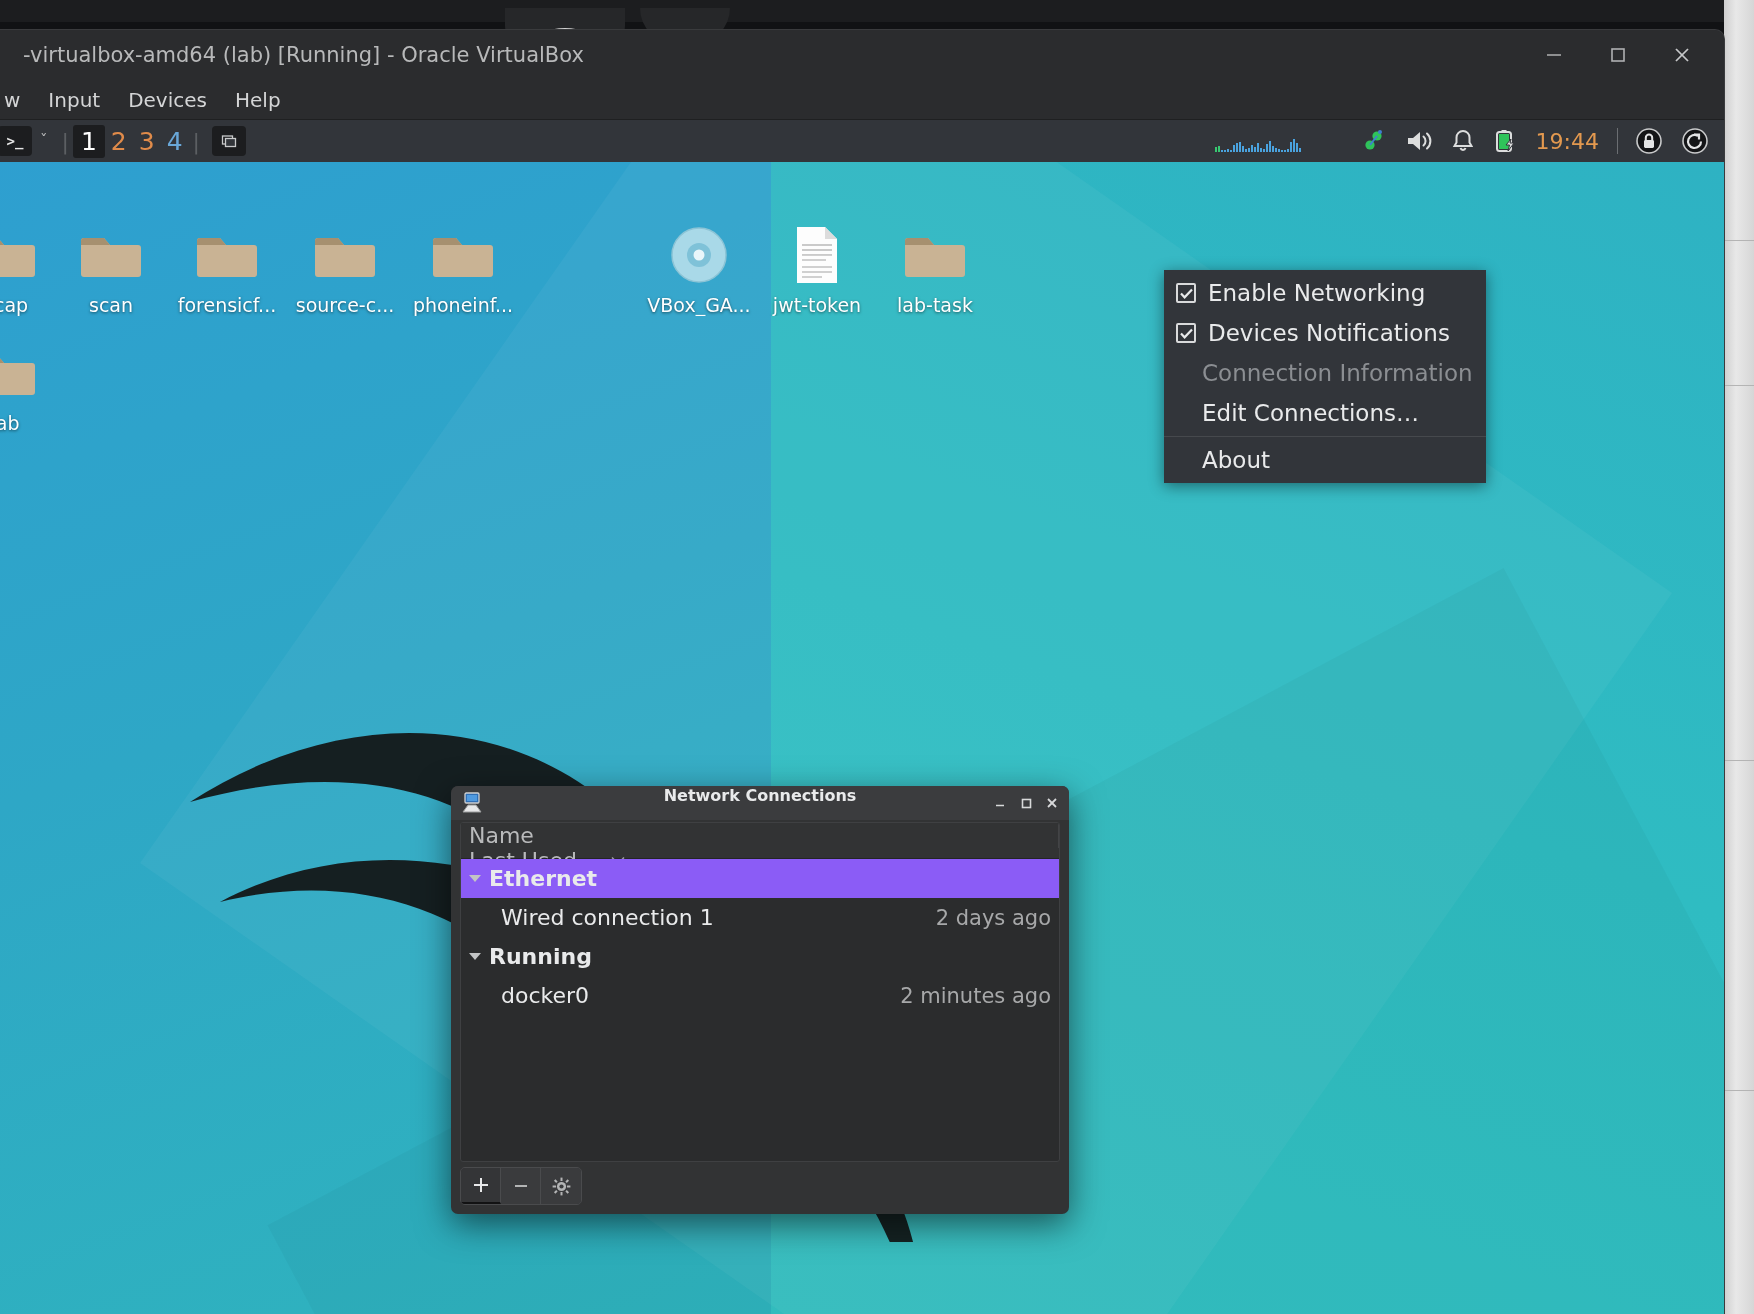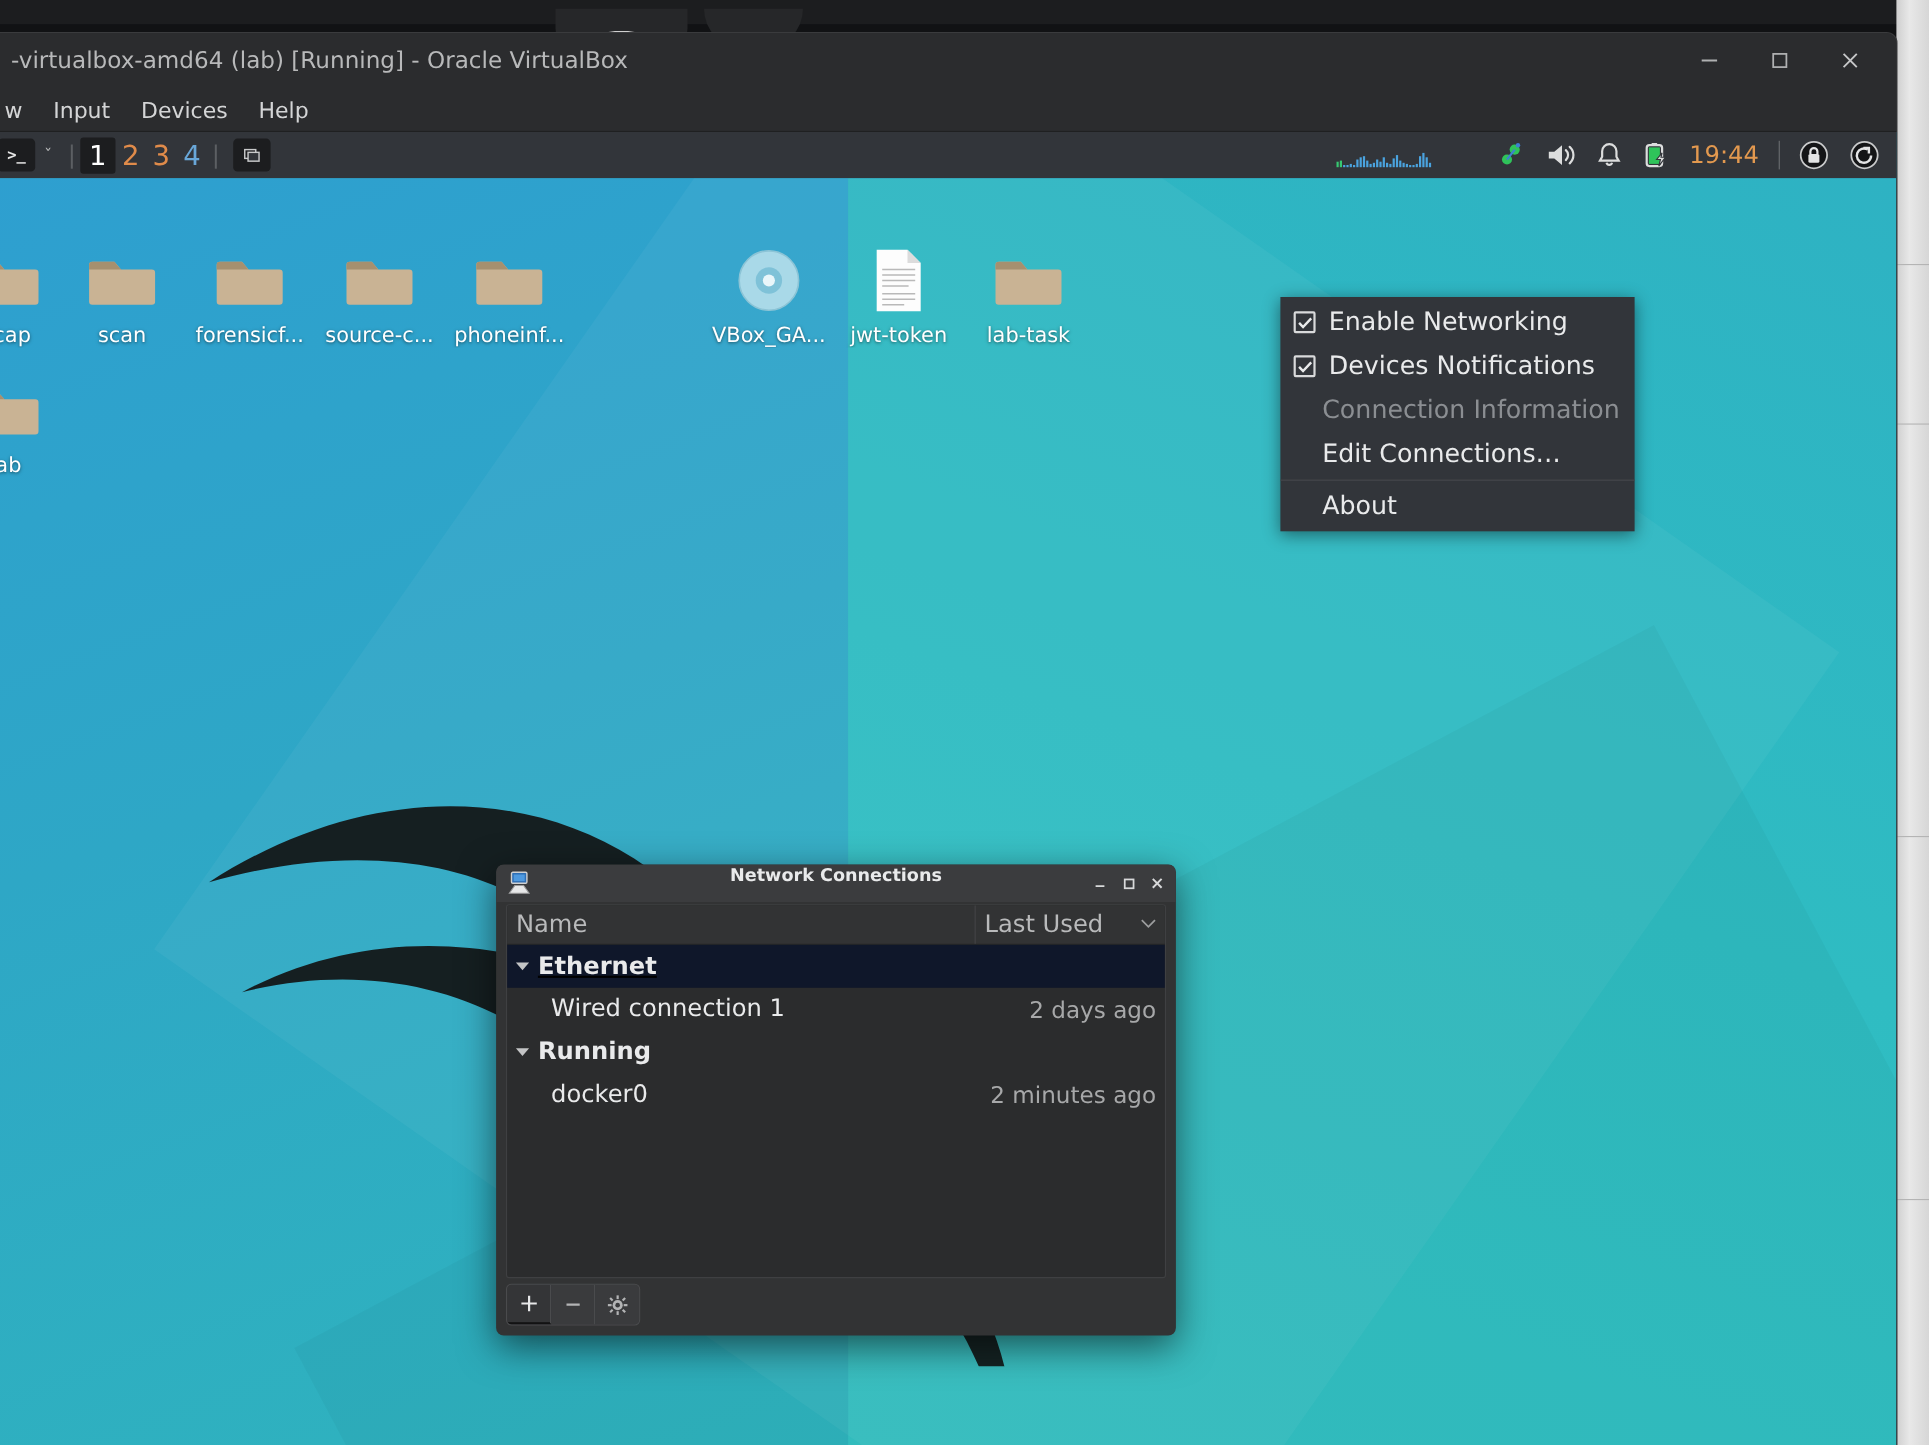--- a/index.html
+++ b/index.html
@@ -53,21 +53,21 @@
     background: #2b2c2e;
     border-radius: 9px 9px 0 0;
     overflow: hidden;
     box-shadow: 0 0 0 1px #3a3b3d;
   }
   .vbox-titlebar {
     position: relative; height: 50px; background: #2b2c2e;
     display: flex; align-items: center;
   }
   .vbox-title {
-    margin-left: 20px; color: #b8b9ba; font-size: 21px;
+    margin-left: 33px; color: #b8b9ba; font-size: 21px;
     white-space: nowrap;
   }
   .vbox-winbtns {
     position: absolute; right: 10px; top: 0; height: 50px;
     display: flex; align-items: center;
   }
   .vbox-winbtn {
     width: 64px; height: 50px; display: flex; align-items: center; justify-content: center;
     color: #b0b1b2;
   }
@@ -198,32 +198,32 @@
   .nc-winbtn {
     width: 26px; height: 34px; display: flex; align-items: center; justify-content: center;
     color: #d8d9da;
   }
   .nc-body {
     position: absolute; left: 9px; top: 36px; right: 9px; bottom: 52px;
     background: #2b2c2d; border: 1px solid #3f4042; border-radius: 3px;
     overflow: hidden;
   }
   .nc-header {
-    display: flex; height: 36px; background: #323334; border-bottom: 1px solid #242526;
+    display: flex; height: 36px; background: #323334; border-bottom: 1px solid #242526; flex-direction: column;
   }
   .nc-th {
     display: flex; align-items: center; color: #b9babb; font-size: 22px; padding: 0 8px;
   }
   .nc-th.name { flex: 1 1 auto; border-right: 1px solid #434446; }
   .nc-th.last { width: 172px; justify-content: space-between; }
   .nc-th .sortcaret { color: #9c9d9e; font-size: 13px; }
   .nc-rows { position: relative; }
   .nc-row { display: flex; height: 39px; align-items: center; }
   .nc-row.group { background: transparent; }
-  .nc-row.selected { background: #0f172a; text-decoration: underline; }
+  .nc-row.selected { background: #8b5cf6; }
   .nc-row .cell-name {
     flex: 1 1 auto; display: flex; align-items: center; gap: 8px; padding-left: 8px;
     color: #e9eaeb; font-size: 22px; white-space: nowrap;
   }
   .nc-row.group .cell-name { font-weight: bold; }
   .nc-row.child .cell-name { padding-left: 40px; }
   .nc-row .cell-last {
     width: 172px; color: #a7a8a9; font-size: 21px; text-align: right; padding-right: 8px;
     white-space: nowrap;
   }

